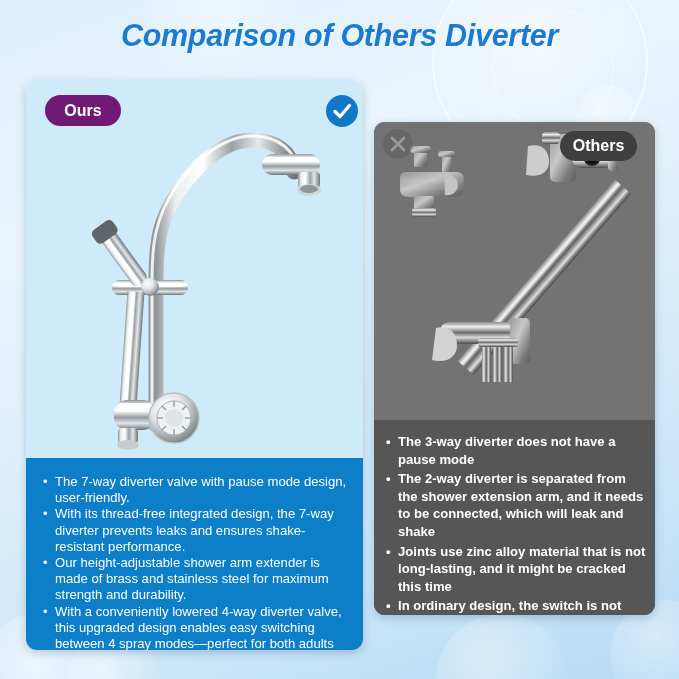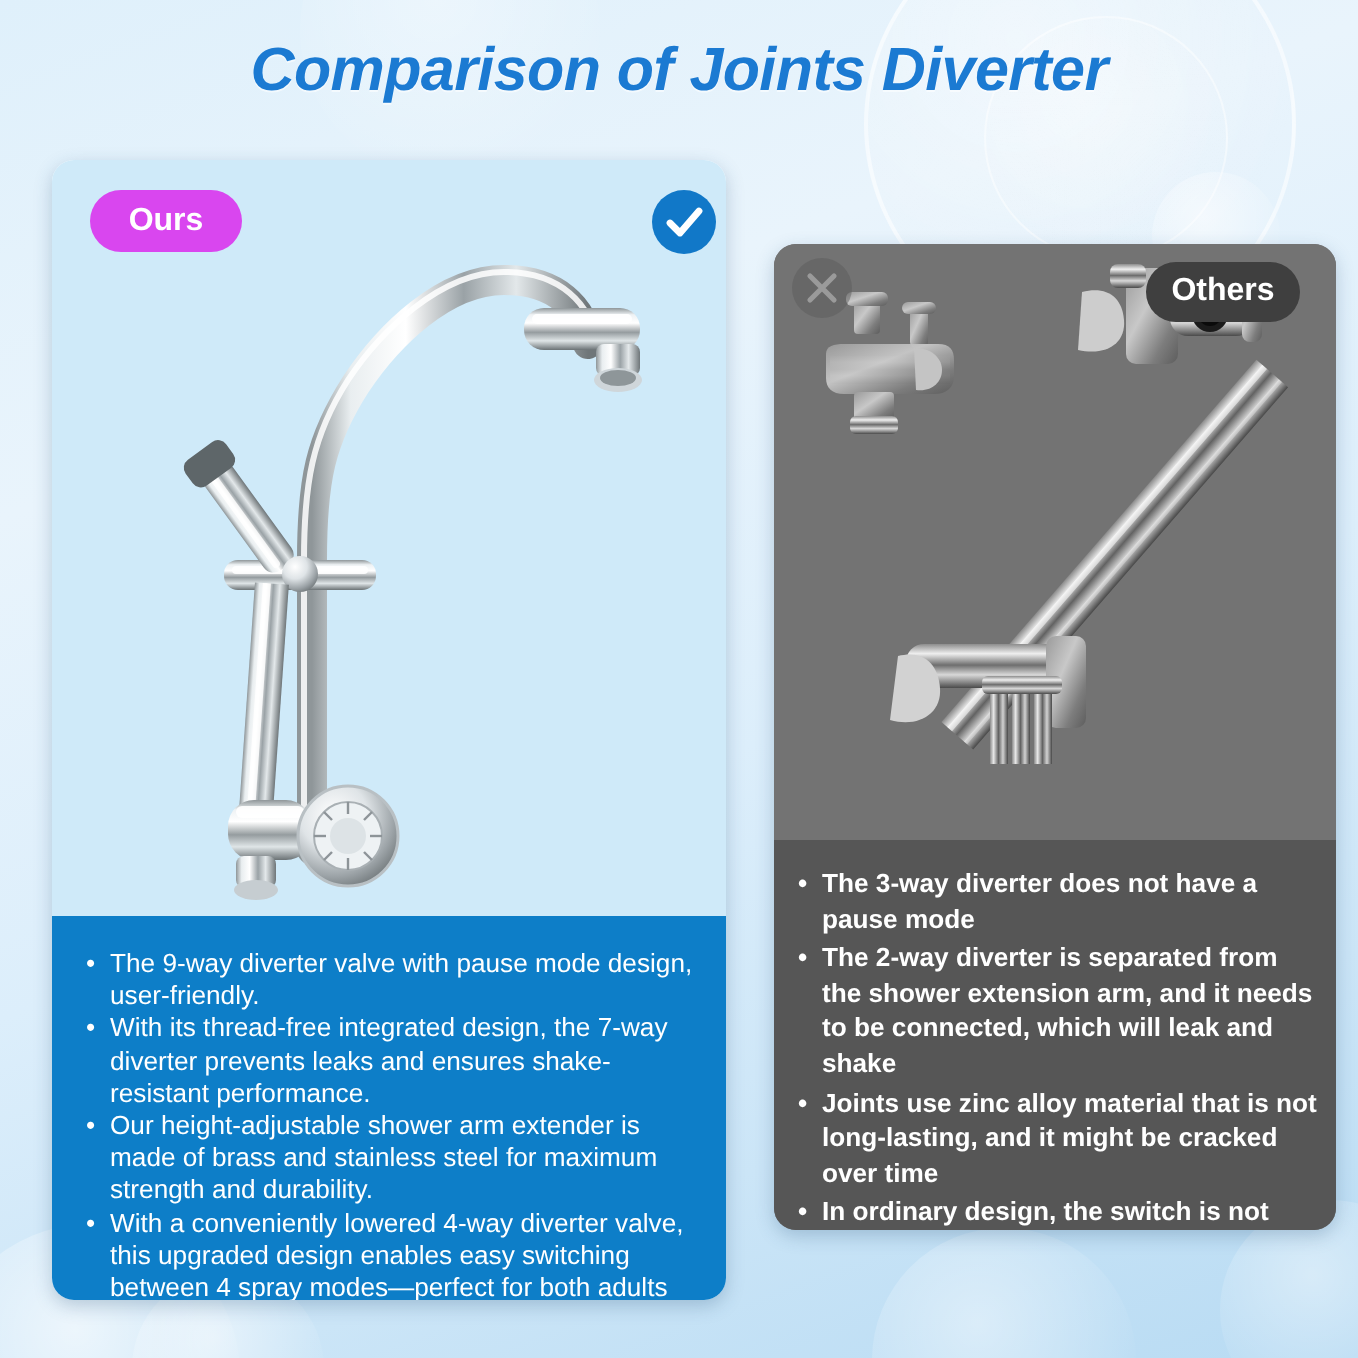--- a/index.html
+++ b/index.html
@@ -95,21 +95,20 @@
   }
   #card-ours {
     left: 26px; top: 80px;
     width: 337px; height: 570px;
     background: #ffffff;
   }
   #card-others {
     left: 374px; top: 122px;
     width: 281px; height: 493px;
     background: #6d6d6d;
-    margin-left: 13px;
   }
 
   
   #ours-image-pane {
     position: absolute;
     left: 0; top: 0;
     width: 337px; height: 378px;
     background: #cfeaf9;
   }
   #ours-text-pane {
@@ -139,21 +138,21 @@
     justify-content: center;
     border-radius: 16px;
     font-size: 16px;
     font-weight: bold;
     color: #ffffff;
     z-index: 6;
   }
   #pill-ours {
     left: 19px; top: 15px;
     width: 76px; height: 31px;
-    background: #d946ef;
+    background: #701a75;
   }
   #pill-others {
     left: 186px; top: 9px;
     width: 77px; height: 30px;
     background: #3f3f3f;
   }
 
   
   #check-icon {
     position: absolute;
@@ -221,21 +220,21 @@
 
   <div class="bubble b8"></div>
   <div class="bubble b1"></div>
   <div class="bubble b2"></div>
   <div class="bubble b3"></div>
   <div class="bubble b4"></div>
   <div class="bubble b5"></div>
   <div class="bubble b6"></div>
   <div class="bubble b7"></div>
 
-  <div id="title">Comparison of Joints Diverter</div>
+  <div id="title">Comparison of Others Diverter</div>
 
   <div class="card" id="card-others">
     <div id="others-image-pane">
 
       <svg class="product-svg" width="281" height="298" viewBox="0 0 281 298">
         <defs>
           <linearGradient id="chromeH" x1="0" y1="0" x2="0" y2="1">
             <stop offset="0%" stop-color="#8d8d8d"></stop>
             <stop offset="22%" stop-color="#efefef"></stop>
             <stop offset="48%" stop-color="#6e6e6e"></stop>
@@ -310,21 +309,21 @@
           <circle cx="17" cy="17" r="15" fill="#5a5a5a"></circle>
           <path d="M11 11 L23 23 M23 11 L11 23" stroke="#c9c9c9" stroke-width="2.6" stroke-linecap="round"></path>
         </svg>
       </div>
     </div>
 
     <div id="others-text-pane"></div>
     <ul class="bullets" id="others-list">
       <li>The 3-way diverter does not have a pause mode</li>
       <li>The 2-way diverter is separated from the shower extension arm, and it needs to be connected, which will leak and shake</li>
-      <li>Joints use zinc alloy material that is not long-lasting, and it might be cracked over time</li>
+      <li>Joints use zinc alloy material that is not long-lasting, and it might be cracked this time</li>
       <li>In ordinary design, the switch is not easily accessible to people who are not tall</li>
     </ul>
   </div>
 
   <div class="card" id="card-ours">
     <div id="ours-image-pane">
 
       <svg class="product-svg" width="337" height="378" viewBox="0 0 337 378">
         <defs>
           <linearGradient id="oChromeV" x1="0" y1="0" x2="1" y2="0">
@@ -408,20 +407,20 @@
       <div id="check-icon">
         <svg width="34" height="34" viewBox="0 0 34 34">
           <circle cx="17" cy="17" r="16" fill="#1178c8"></circle>
           <path d="M10 17.5 L15 22.5 L24.5 11.5" fill="none" stroke="#ffffff" stroke-width="3.4" stroke-linecap="round" stroke-linejoin="round"></path>
         </svg>
       </div>
     </div>
 
     <div id="ours-text-pane"></div>
     <ul class="bullets" id="ours-list">
-      <li>The 9-way diverter valve with pause mode design, user-friendly.</li>
+      <li>The 7-way diverter valve with pause mode design, user-friendly.</li>
       <li>With its thread-free integrated design, the 7-way diverter prevents leaks and ensures shake-resistant performance.</li>
       <li>Our height-adjustable shower arm extender is made of brass and stainless steel for maximum strength and durability.</li>
       <li>With a conveniently lowered 4-way diverter valve, this upgraded design enables easy switching between 4 spray modes—perfect for both adults and kids.</li>
     </ul>
   </div>
 
 </div>
 
 </body></html>

